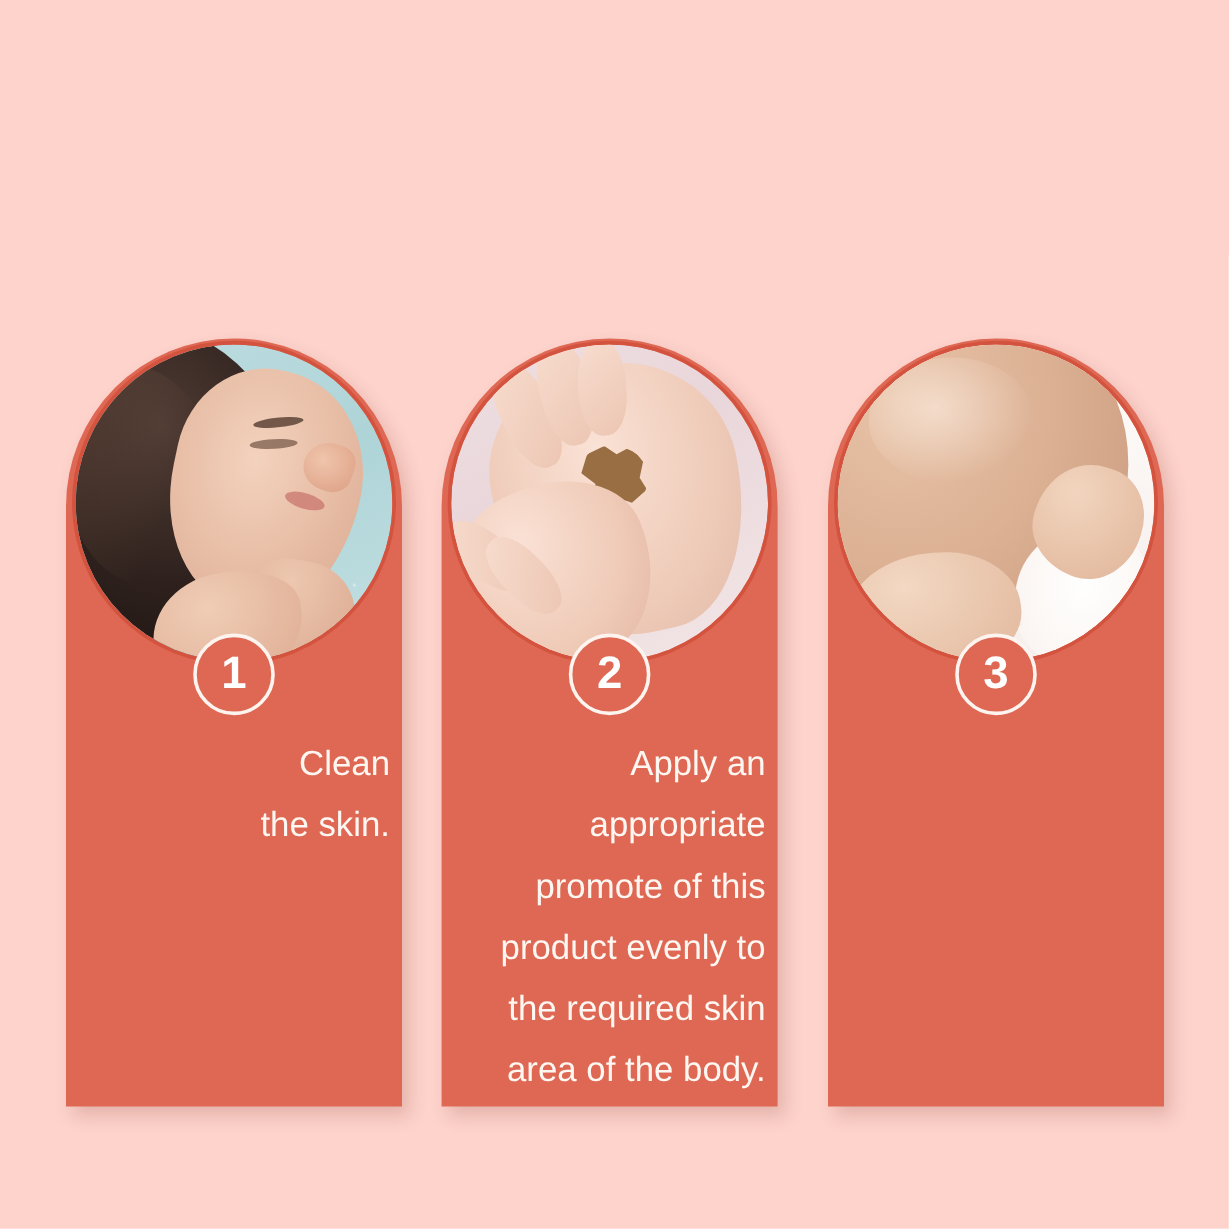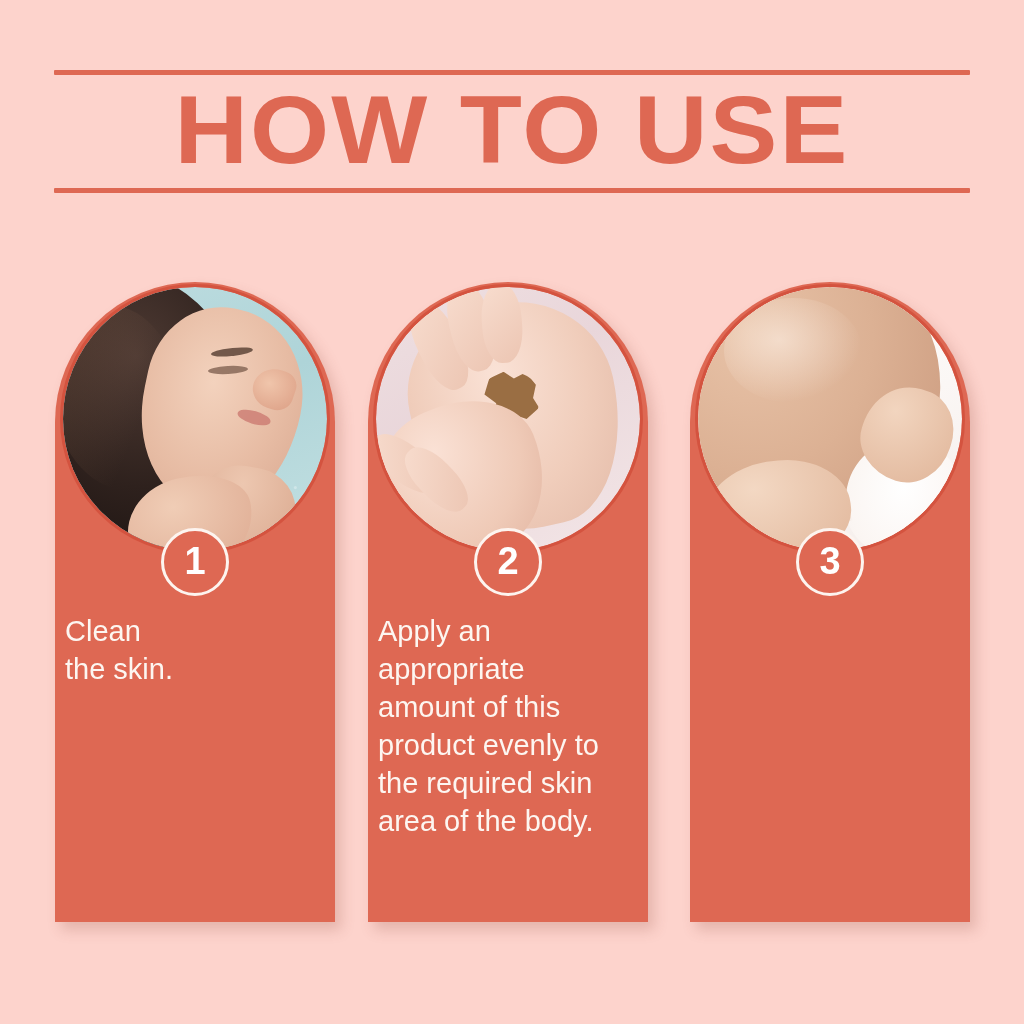--- a/index.html
+++ b/index.html
@@ -293,39 +293,34 @@
     line-height: 1;
   }
   .badge span { transform: translateY(-1px); }
 
   
   .caption {
     position: absolute;
     left: 10px;
     top: 330px;
     width: 260px;
-    text-align: left;
+    text-align: right;
     color: #fdf6f1;
     font-family: "Liberation Sans", sans-serif;
     font-size: 29px;
-    line-height: 38px;
+    line-height: 51px;
     font-weight: normal;
     white-space: pre-line;
   }
 </style>
 </head>
 <body>
 
 <div id="poster">
 
-  <div class="header">
-    <div class="rule rule-top"></div>
-    <div class="title">HOW TO USE</div>
-    <div class="rule rule-bottom"></div>
-  </div>
 
   <div class="cards">
 
     <div class="card card-1">
       <div class="photo">
         <div class="photo-inner">
           <div class="ph1-bg"></div>
           <div class="ph1-hair"></div>
           <div class="ph1-face"></div>
           <div class="ph1-brow"></div>
@@ -355,21 +350,21 @@
           <div class="ph2-hand-front"></div>
           <div class="ph2-finger ph2-f4"></div>
           <div class="ph2-finger ph2-f5"></div>
         </div>
       </div>
       <div class="badge">
         <span>2</span>
       </div>
       <div class="caption">Apply an
 appropriate
-amount of this
+promote of this
 product evenly to
 the required skin
 area of the body.</div>
     </div>
 
     <div class="card card-3">
       <div class="photo">
         <div class="photo-inner">
           <div class="ph3-bg"></div>
           <div class="ph3-shoulder"></div>

